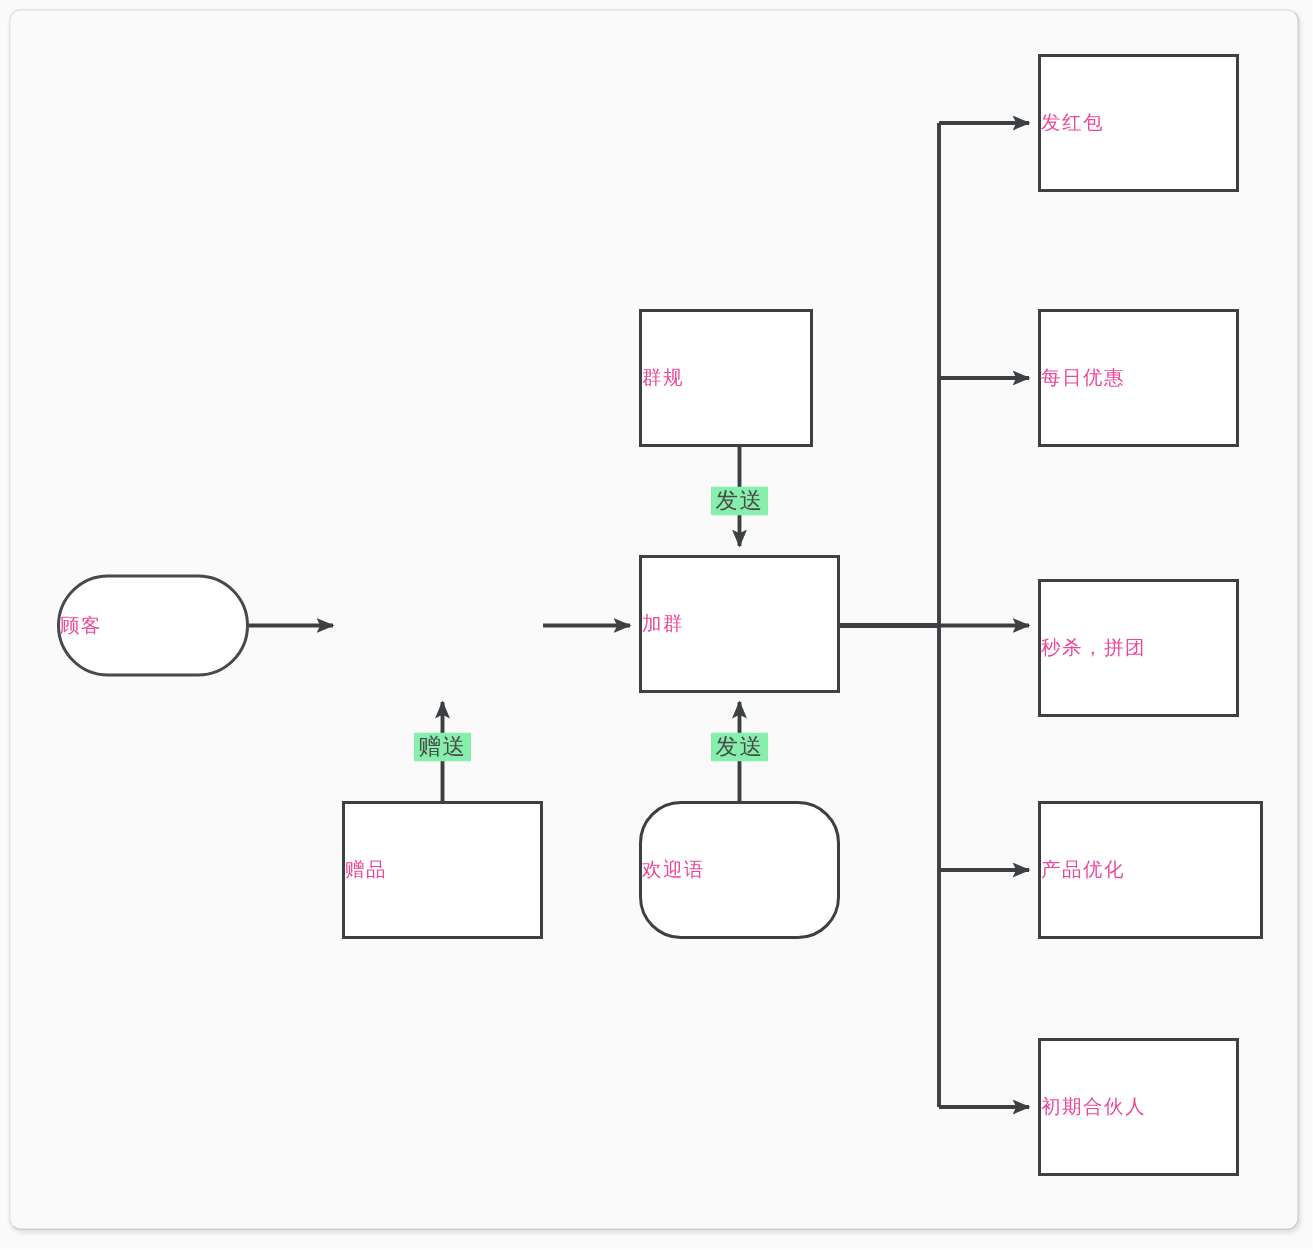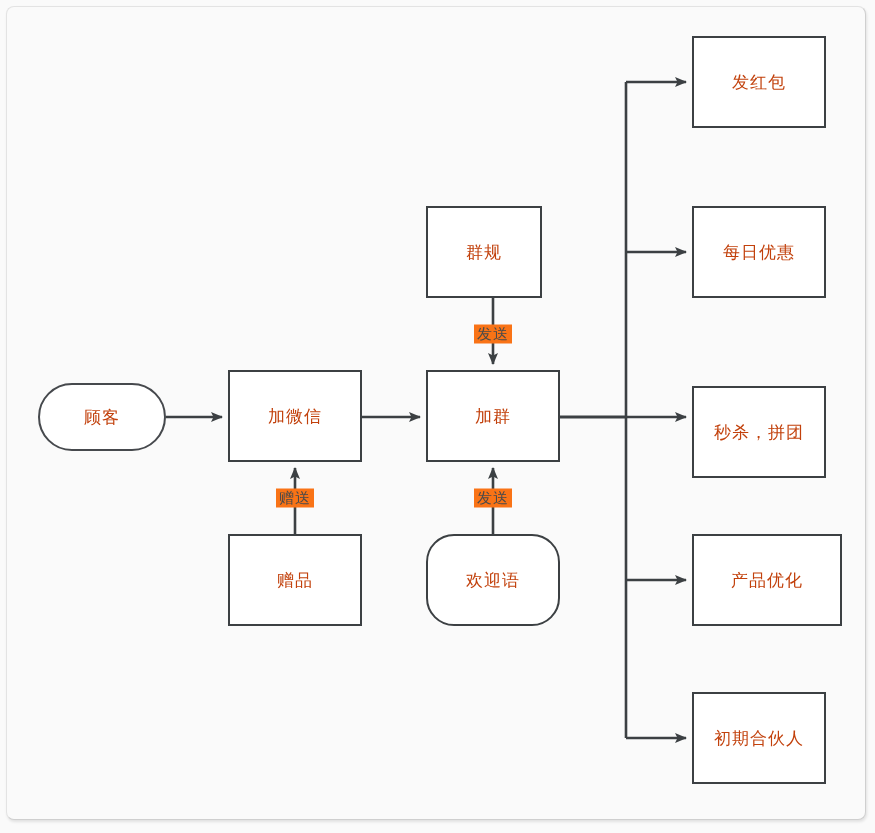--- a/index.html
+++ b/index.html
@@ -39,37 +39,37 @@
     height: 833px;
     pointer-events: none;
   }
   .node {
     position: absolute;
     box-sizing: border-box;
     background: #ffffff;
     border: 2px solid #3c4043;
     display: flex;
     align-items: center;
-    justify-content: center;
-    color: #c2410c;
-    font-size: 17px;
+    justify-content: flex-start;
+    color: #ec4899;
+    font-size: 13px;
     letter-spacing: 1px;
     white-space: nowrap;
   }
   .node.pill {
     border-radius: 999px;
     border-width: 2px;
     border-color: #46494d;
   }
   .edge-label {
     position: absolute;
     color: #4a4a4a;
     font-size: 15px;
     letter-spacing: 1px;
-    background: #f97316;
+    background: #86efac;
     padding: 0 3px;
     white-space: nowrap;
     transform: translate(-50%, -50%);
   }
 </style>
 </head>
 <body>
 
 <div id="canvas">
   <div id="frame"></div>
@@ -102,23 +102,20 @@
     <path d="M626,417 L686,417" fill="none" stroke="#3c4043" stroke-width="2.6" marker-end="url(#arrow)"></path>
 
     <path d="M626,580 L686,580" fill="none" stroke="#3c4043" stroke-width="2.6" marker-end="url(#arrow)"></path>
 
     <path d="M626,738 L686,738" fill="none" stroke="#3c4043" stroke-width="2.6" marker-end="url(#arrow)"></path>
   </svg>
 
   <div class="node pill" style="left: 38px; top: 383px; width: 128px; height: 68px;">
       <span>顾客</span>
     </div>
-  <div class="node" style="left: 228px; top: 370px; width: 134px; height: 92px;">
-      <span>加微信</span>
-    </div>
   <div class="node" style="left: 228px; top: 534px; width: 134px; height: 92px;">
       <span>赠品</span>
     </div>
   <div class="node" style="left: 426px; top: 370px; width: 134px; height: 92px;">
       <span>加群</span>
     </div>
   <div class="node" style="left: 426px; top: 206px; width: 116px; height: 92px;">
       <span>群规</span>
     </div>
   <div class="node" style="left: 426px; top: 534px; width: 134px; height: 92px; border-radius: 28px;">

